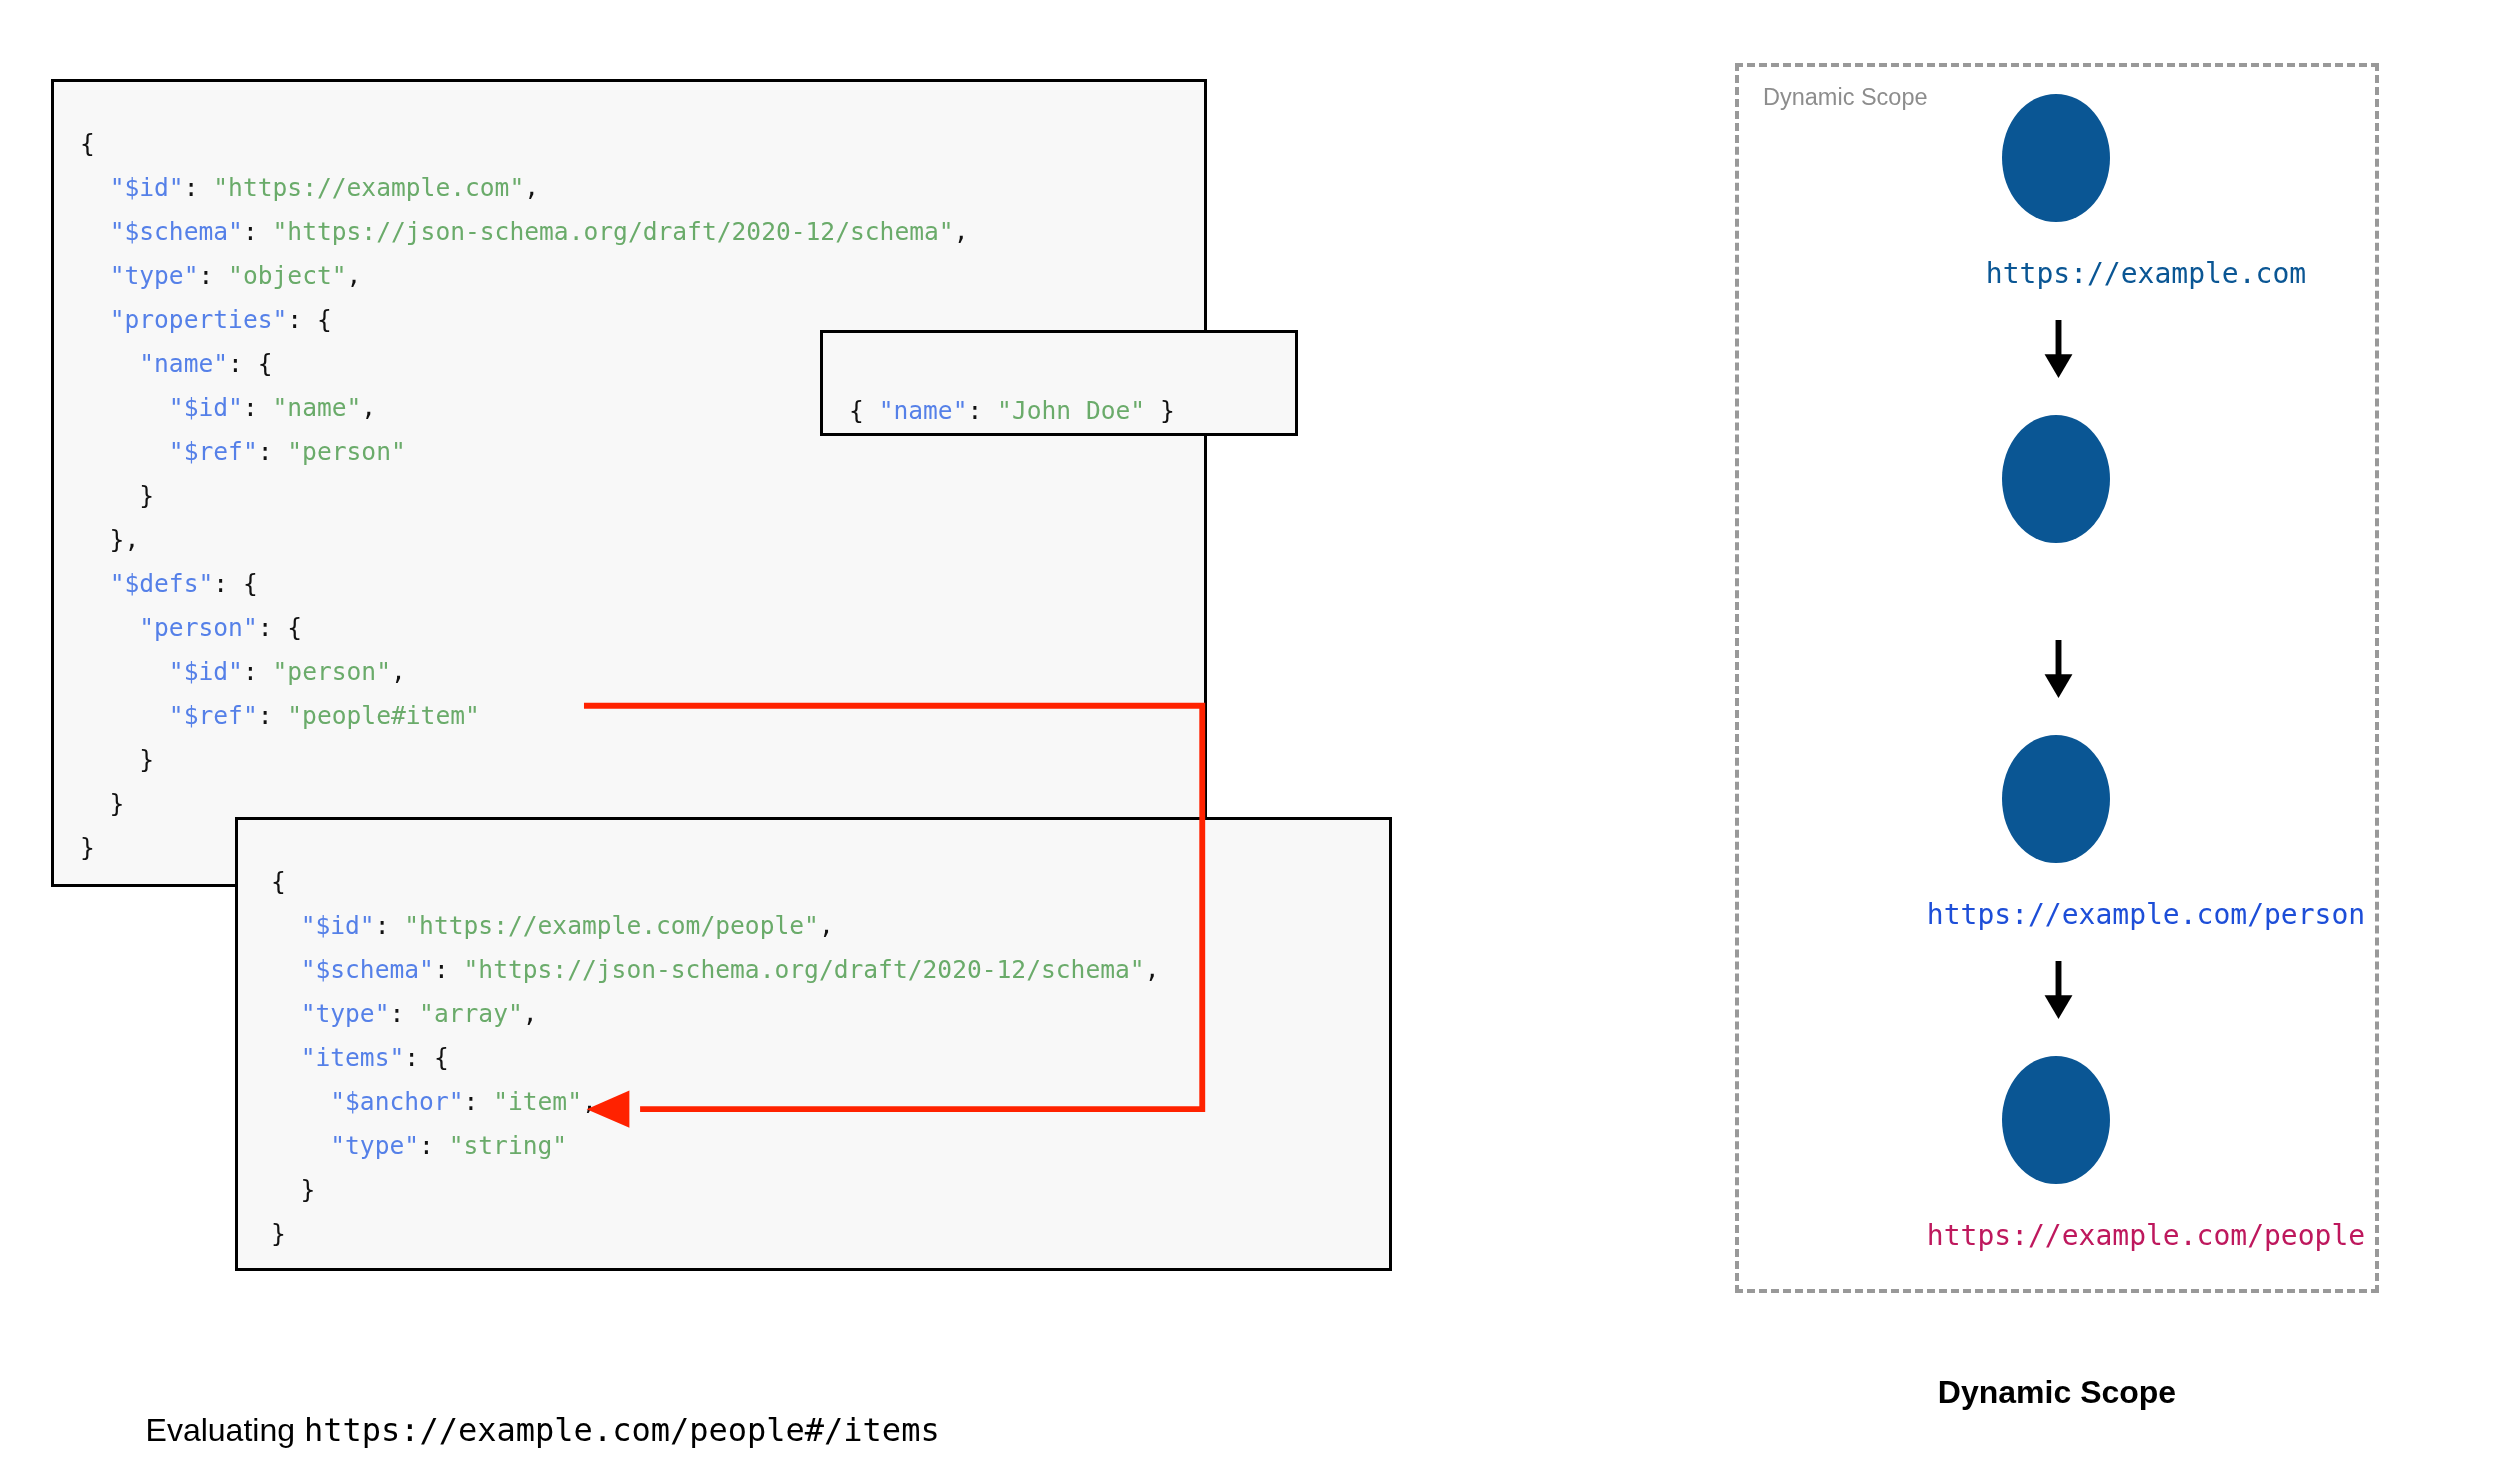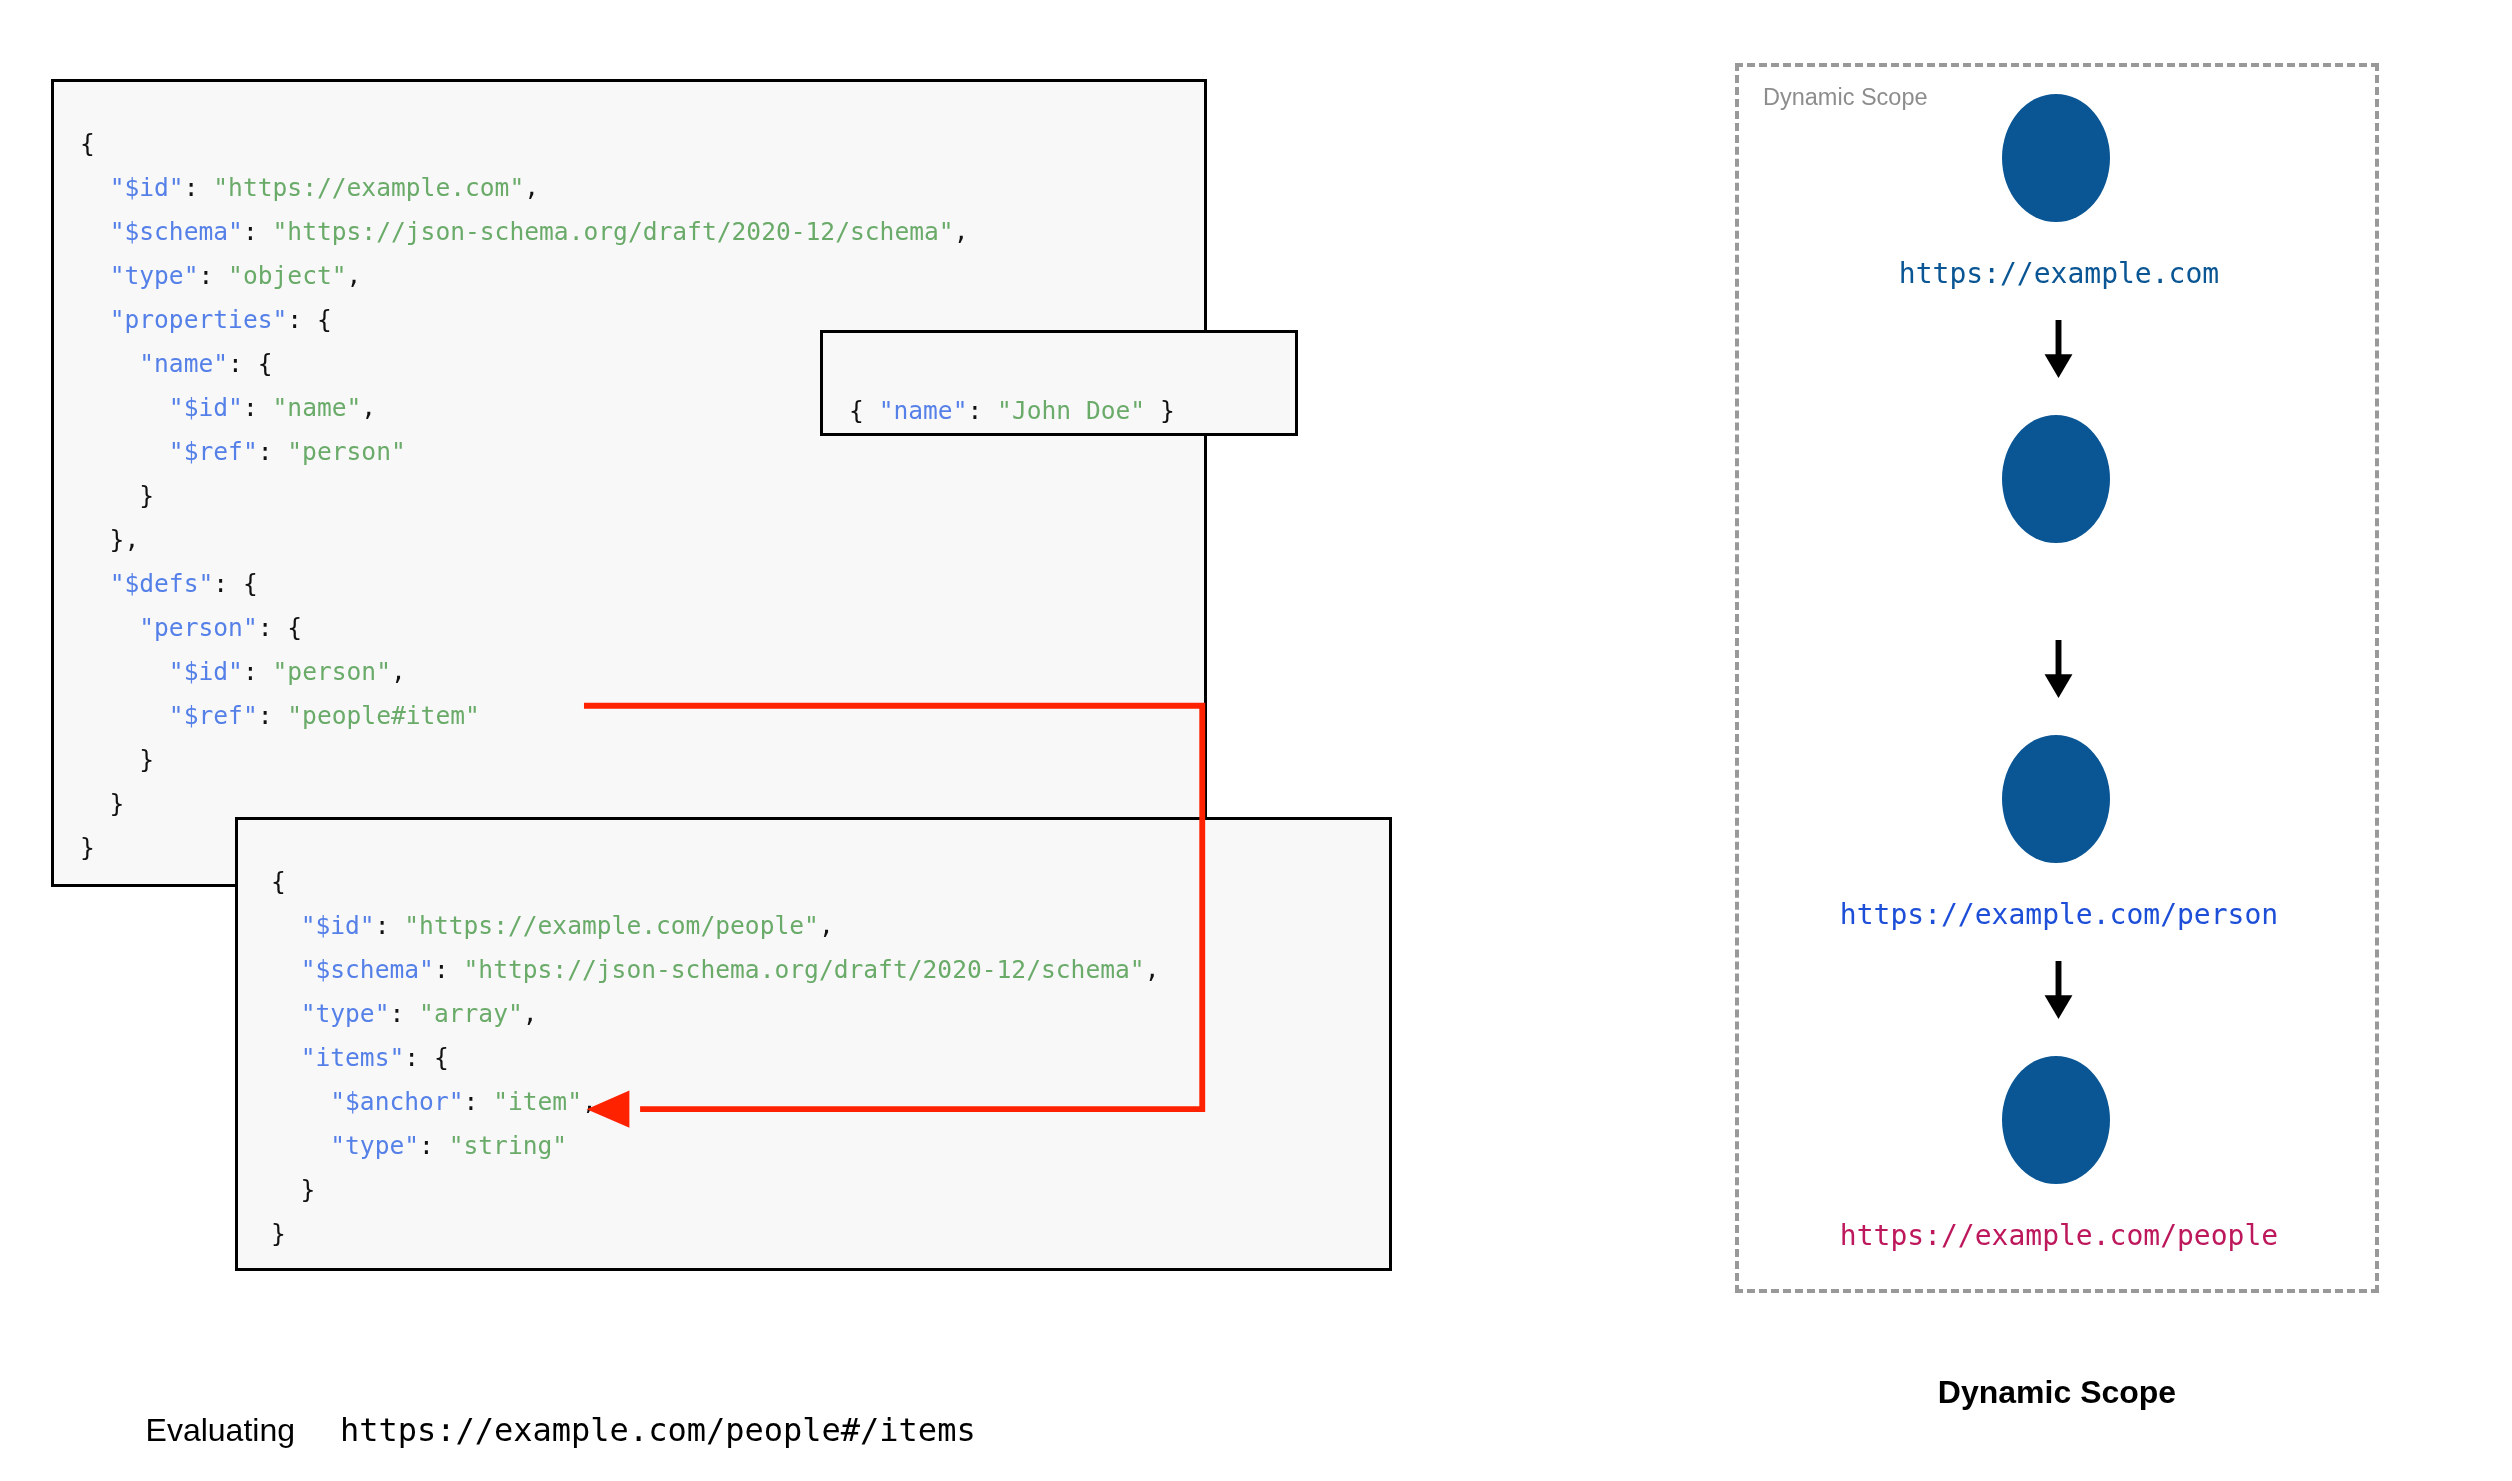--- a/index.html
+++ b/index.html
@@ -83,21 +83,21 @@
     position: absolute;
     width: 108px;
     height: 128px;
     border-radius: 50%;
     background: #0a5694;
     z-index: 3;
   }
   .scope-label {
     position: absolute;
     width: 644px;
-    left: 1737px;
+    left: 1824px;
     text-align: center;
     font-family: "DejaVu Sans Mono", "Liberation Mono", monospace;
     font-size: 28px;
     color: #0a5694;
     z-index: 3;
     white-space: pre;
   }
   .scope-arrow { position: absolute; z-index: 3; }
 
   
@@ -107,21 +107,20 @@
     top: 1374px;
     font-size: 32px;
     color: #000000;
     white-space: pre;
     z-index: 8;
   }
   #evaluating-caption .bold { font-weight: normal; }
   #evaluating-caption .mono {
     font-family: "DejaVu Sans Mono", "Liberation Mono", monospace;
     font-weight: normal;
-    margin-left: 36px;
   }
   #dynamic-scope-caption {
     position: absolute;
     left: 1735px;
     top: 1374px;
     width: 644px;
     text-align: center;
     font-size: 32px;
     font-weight: bold;
     color: #000000;

